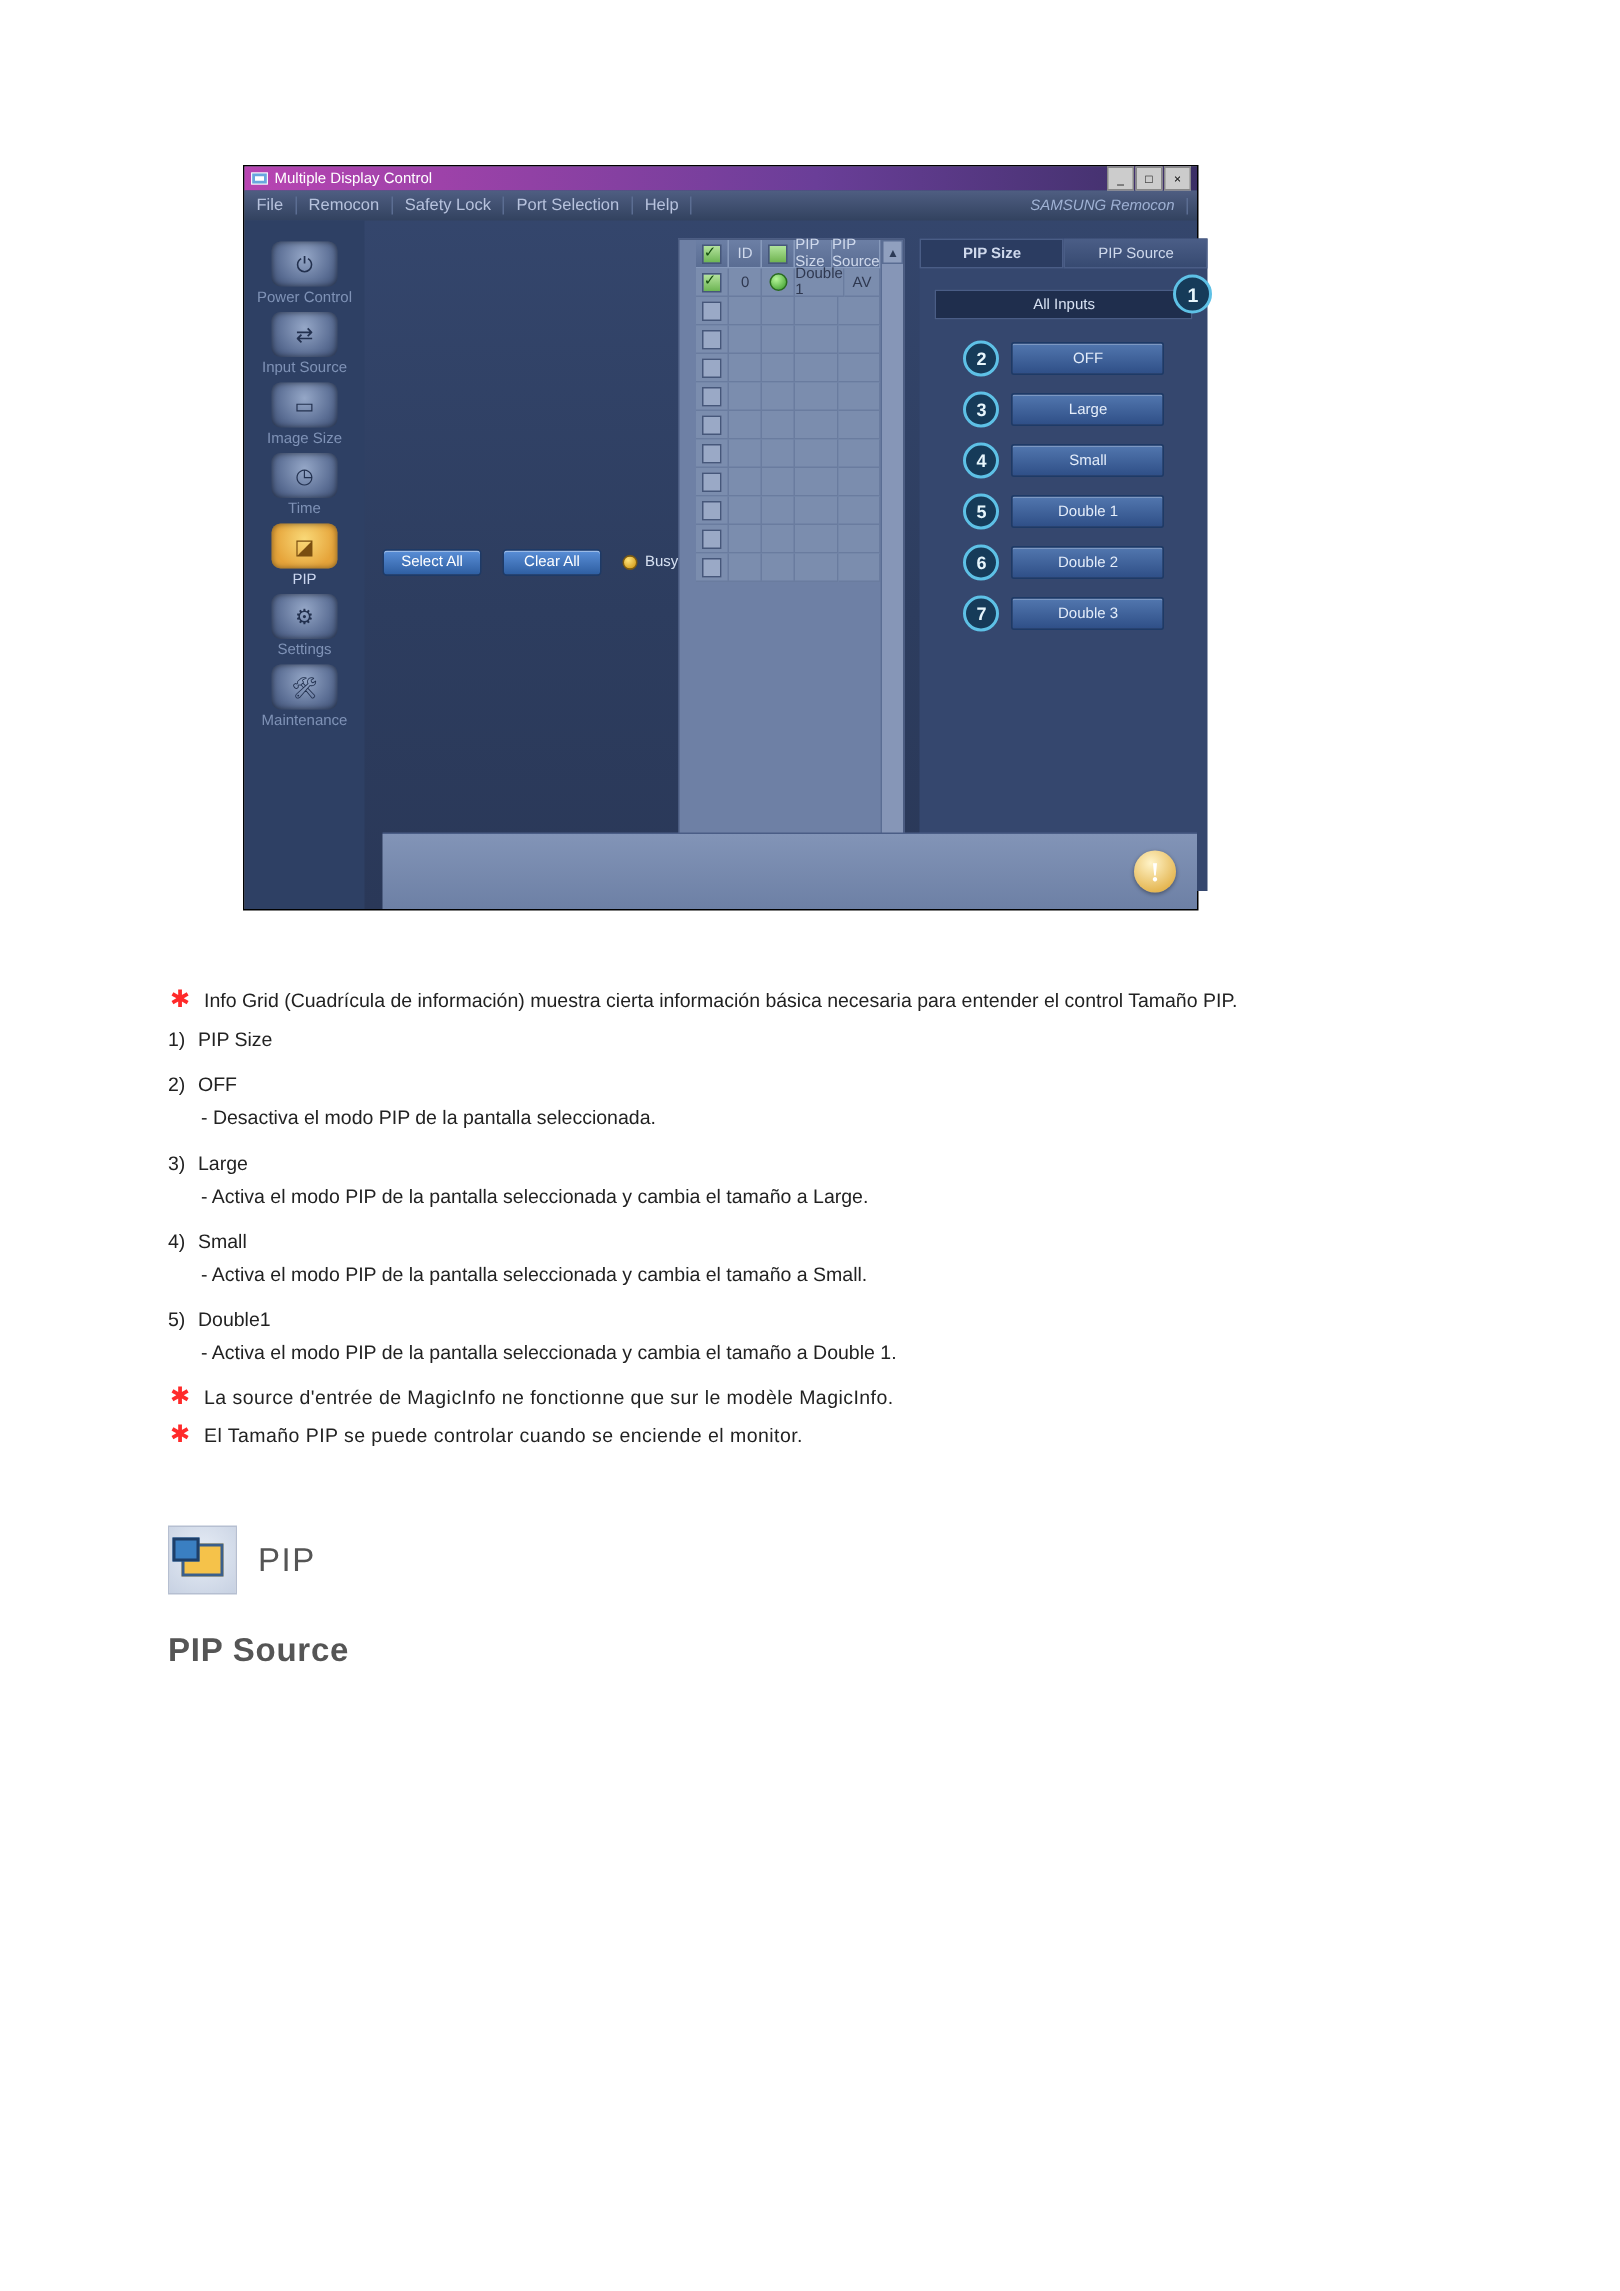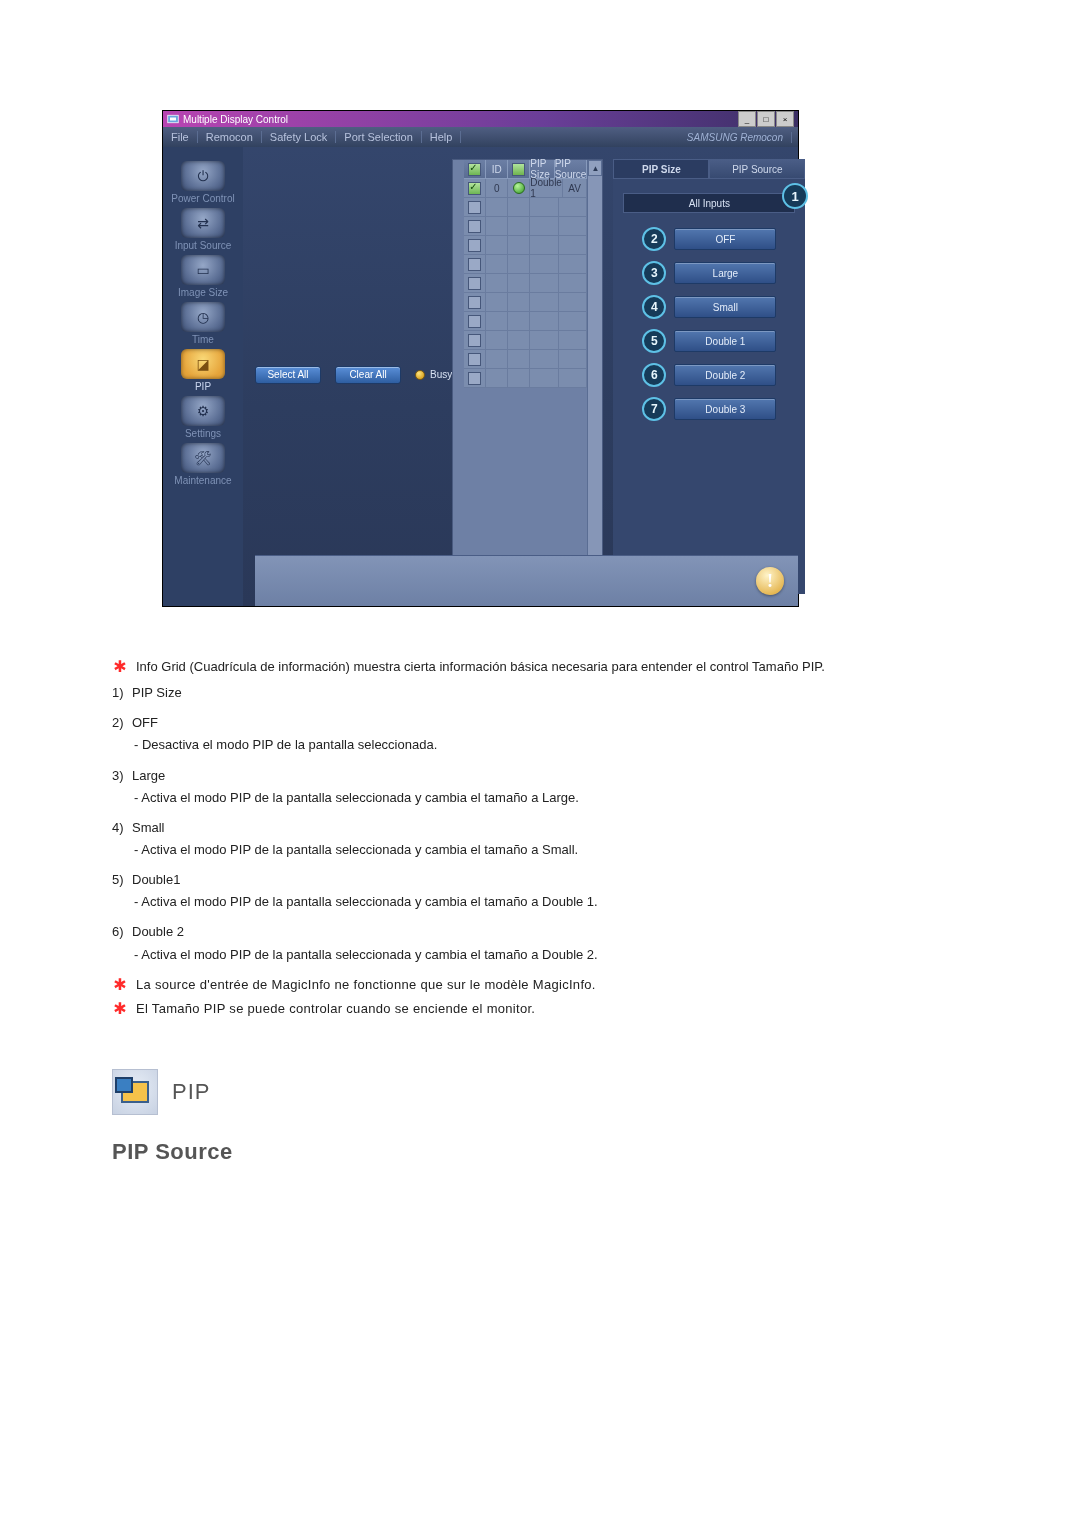--- a/index.html
+++ b/index.html
@@ -318,21 +318,20 @@
         <span class="star">✱</span>
         <span>Info Grid (Cuadrícula de información) muestra cierta información básica necesaria para entender el control Tamaño PIP.</span>
       </div>
 
     <ol class="plain">
       <li><span class="num">1)</span><span>PIP Size</span></li>
       <li><span class="num">2)</span><span>OFF</span><div class="sub">- Desactiva el modo PIP de la pantalla seleccionada.</div></li>
       <li><span class="num">3)</span><span>Large</span><div class="sub">- Activa el modo PIP de la pantalla seleccionada y cambia el tamaño a Large.</div></li>
       <li><span class="num">4)</span><span>Small</span><div class="sub">- Activa el modo PIP de la pantalla seleccionada y cambia el tamaño a Small.</div></li>
       <li><span class="num">5)</span><span>Double1</span><div class="sub">- Activa el modo PIP de la pantalla seleccionada y cambia el tamaño a Double 1.</div></li>
-      <li><span class="num">6)</span><span>Double 2</span><div class="sub">- Activa el modo PIP de la pantalla seleccionada y cambia el tamaño a Double 2.</div></li>
     </ol>
 
     <div class="star-row">
         <span class="star">✱</span>
         <span style="letter-spacing:.3px;">La source d'entrée de MagicInfo ne fonctionne que sur le modèle MagicInfo.</span>
       </div>
     <div class="star-row">
         <span class="star">✱</span>
         <span style="letter-spacing:.3px;">El Tamaño PIP se puede controlar cuando se enciende el monitor.</span>
       </div>

